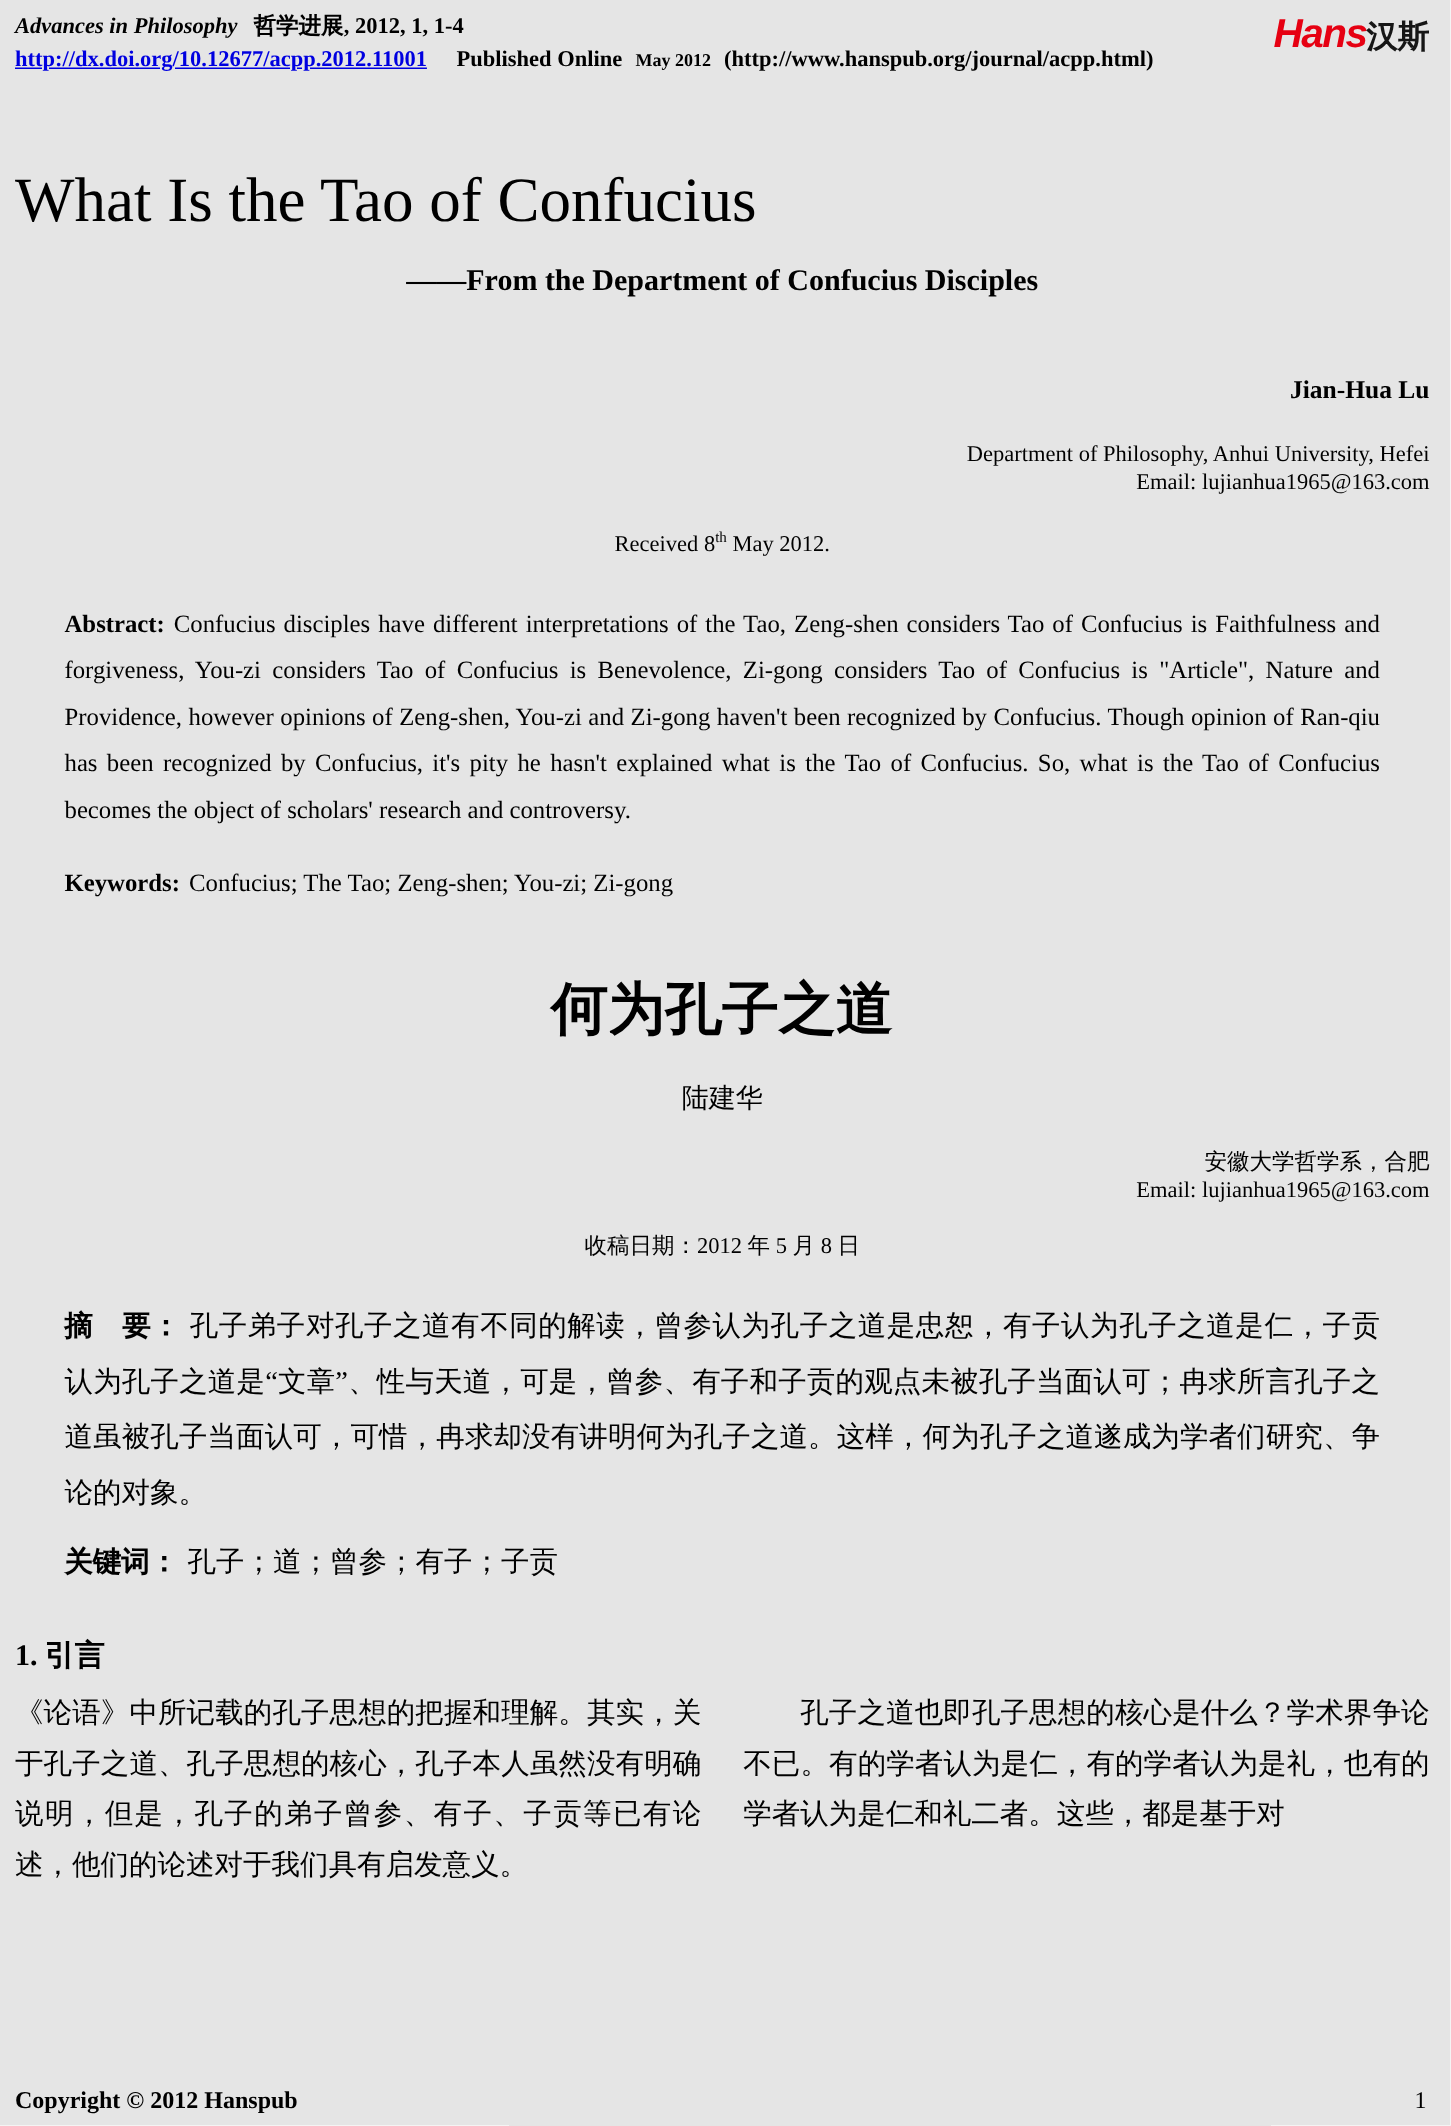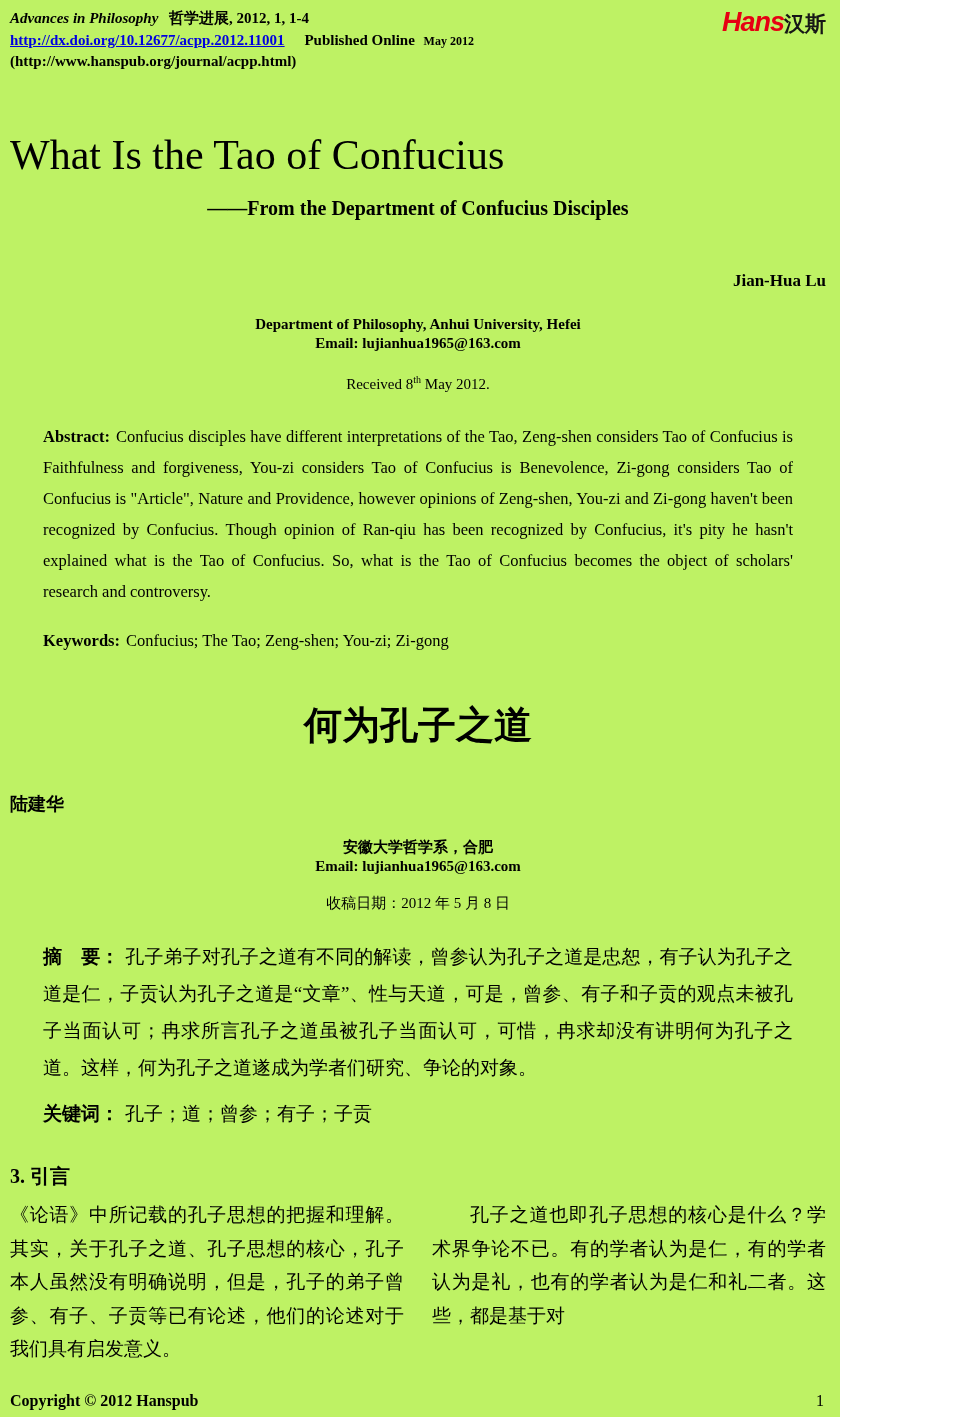--- a/index.html
+++ b/index.html
@@ -4,52 +4,52 @@
 <style>
   * { margin:0; padding:0; box-sizing:border-box; }
   html, body { background:#ffffff; }
   body {
     width:967px;
     font-family:"Liberation Serif","DejaVu Serif",serif;
     color:#000;
   }
   .page {
     position:relative;
-    width:840px; height:1417px;
+    width:967px; height:1417px;
     padding:8px 14px 0 10px;
     overflow:hidden;
-    background:#bef264;
+    background:#e5e5e5;
   }
   
   .header { display:flex; justify-content:space-between; align-items:flex-start; }
   .header-text { font-size:15px; font-weight:bold; line-height:20px; }
   .journal-name { font-style:italic; }
   .journal-info { margin-left:7px; }
   .header-line2 { margin-top:2px; }
   .doi-link { color:var(--link-blue,#0000e0); text-decoration:underline; font-weight:bold; cursor:pointer; }
   .published-online { margin-left:16px; }
   .published-online .pub-prefix { margin-right:5px; }
   .pub-date { font-size:12px; margin-right:5px; }
   .logo { white-space:nowrap; line-height:28px; }
   .logo-en { color:var(--logo-red,#e60012); font-family:"Liberation Sans",sans-serif; font-style:italic; font-weight:bold; font-size:27px; letter-spacing:-1px; }
   .logo-cn { color:#161616; font-family:"Liberation Sans",sans-serif; font-weight:bold; font-size:21px; }
   
   .en-title { text-align:left; font-size:42px; line-height:48px; font-weight:normal; margin-top:60px; }
   .en-subtitle { text-align:center; font-size:20px; line-height:26px; font-weight:bold; margin-top:16px; }
   .en-author { text-align:right; font-size:17px; line-height:24px; font-weight:bold; margin-top:48px; }
-  .affil-block { text-align:center; font-size:15px; line-height:19px; margin-top:22px;font-weight:bold; }
+  .affil-block { text-align:right; font-size:15px; line-height:19px; margin-top:22px; }
   .received { text-align:center; font-size:15px; line-height:20px; margin-top:17px; }
   sup { font-size:10px; }
   .abstract { margin:27px 33px 0; font-size:16.5px; line-height:31px; text-align:justify; }
   .label { font-weight:bold; margin-right:6px; }
   .keywords { margin:21px 33px 0; font-size:16.5px; line-height:26px; }
   
   .cn-title { text-align:center; font-size:38px; line-height:50px; font-weight:bold; margin-top:46px; }
   .cn-subtitle { text-align:center; font-size:20px; line-height:26px; font-weight:bold; margin-top:26px; }
-  .cn-author { text-align:left; font-size:18px; line-height:24px; margin-top:42px;font-weight:bold; }
+  .cn-author { text-align:center; font-size:18px; line-height:24px; margin-top:22px; }
   .cn-abstract { margin:25px 33px 0; font-size:19px; line-height:37px; text-align:justify; }
   .cn-keywords { margin:15px 33px 0; font-size:19px; line-height:26px; }
   
   .section-heading { font-size:20px; line-height:24px; font-weight:bold; margin-top:37px; }
   .columns { display:flex; gap:28px; margin-top:10px; }
   .col { flex:1; font-size:19px; line-height:33.5px; text-align:justify; }
   .col-left { text-indent:2em; }
   
   .footer { position:absolute; left:10px; right:16px; bottom:6px; display:flex; justify-content:space-between; font-size:16px; line-height:20px; }
   .copyright { font-weight:bold; }
@@ -109,21 +109,21 @@
   <div class="received">收稿日期：2012 年 5 月 8 日</div>
 
   <p class="cn-abstract">
     <span class="label">摘　要：</span><span>孔子弟子对孔子之道有不同的解读，曾参认为孔子之道是忠恕，有子认为孔子之道是仁，子贡认为孔子之道是“文章”、性与天道，可是，曾参、有子和子贡的观点未被孔子当面认可；冉求所言孔子之道虽被孔子当面认可，可惜，冉求却没有讲明何为孔子之道。这样，何为孔子之道遂成为学者们研究、争论的对象。</span>
   </p>
 
   <p class="cn-keywords">
     <span class="label">关键词：</span><span>孔子；道；曾参；有子；子贡</span>
   </p>
 
-  <div class="section-heading">3. 引言</div>
+  <div class="section-heading">1. 引言</div>
 
   <div class="columns">
     <p class="col col-right">《论语》中所记载的孔子思想的把握和理解。其实，关于孔子之道、孔子思想的核心，孔子本人虽然没有明确说明，但是，孔子的弟子曾参、有子、子贡等已有论述，他们的论述对于我们具有启发意义。</p>
     <p class="col col-left">孔子之道也即孔子思想的核心是什么？学术界争论不已。有的学者认为是仁，有的学者认为是礼，也有的学者认为是仁和礼二者。这些，都是基于对</p>
   </div>
 
   <div class="footer">
     <span class="copyright">Copyright © 2012 Hanspub</span>
     <span class="page-num">1</span>
   </div>

